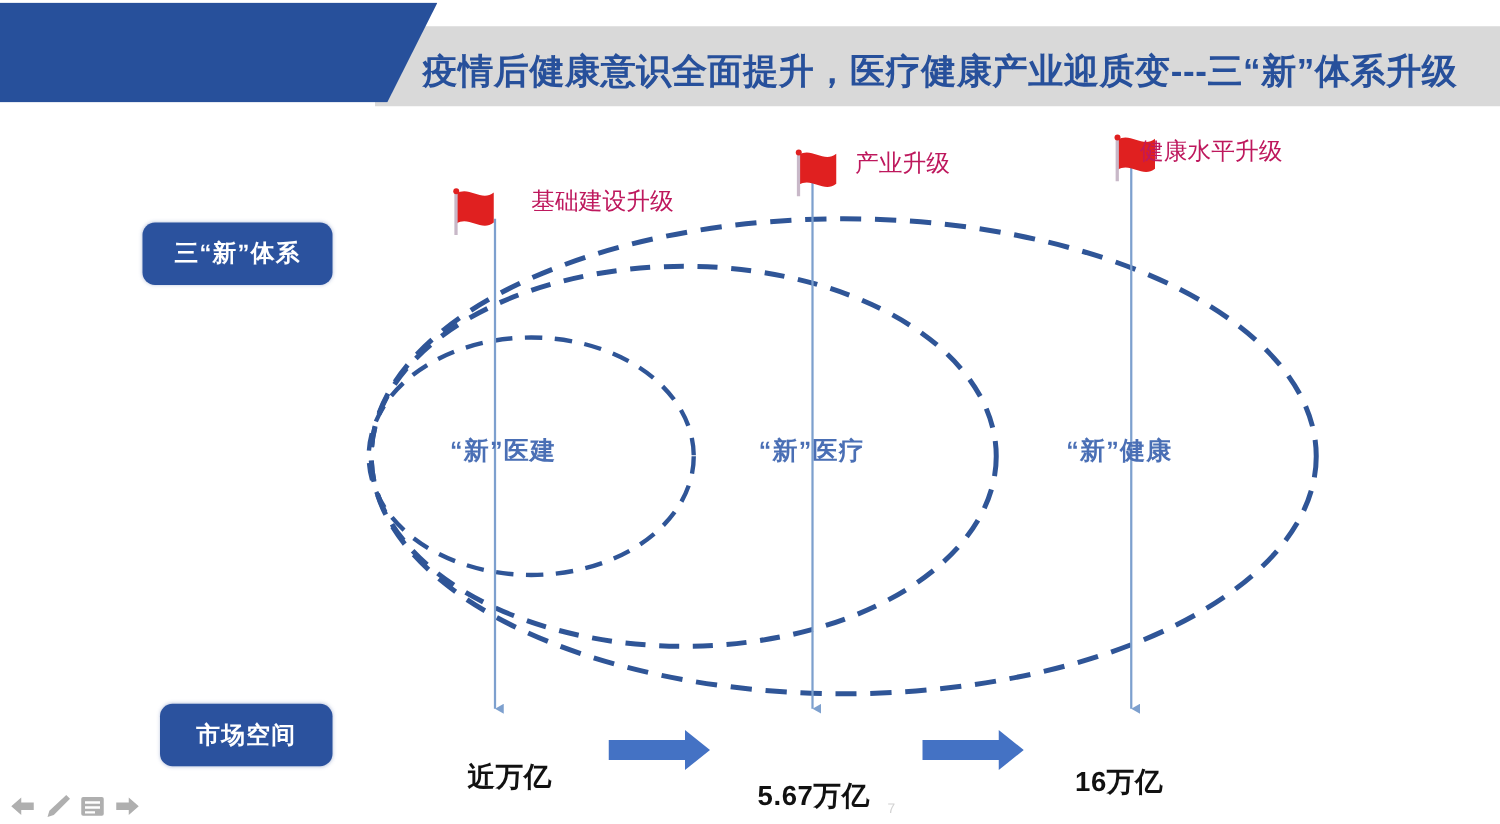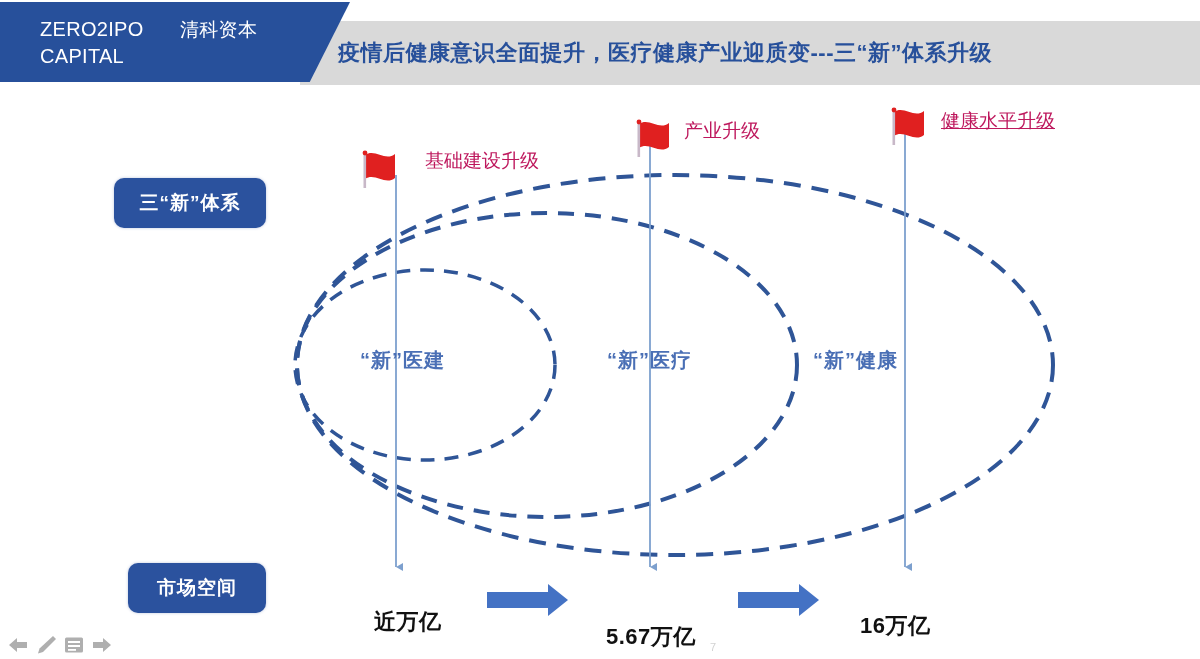--- a/index.html
+++ b/index.html
@@ -52,21 +52,21 @@
     vertical-align: top;
   }
   .brand-cn {
     display: inline-block;
     font-size: 19px;
   }
   .slide-title {
     position: absolute;
     left: 338px;
     top: 38px;
-    font-size: 22px;
+    font-size: 28px;
     font-weight: bold;
     color: #27509b;
     letter-spacing: 0.5px;
     white-space: nowrap;
   }
 
   
   .pill {
     position: absolute;
     background: #2b529e;
@@ -104,34 +104,34 @@
 
   
   .flag-label {
     position: absolute;
     font-size: 19px;
     color: #be185d;
     white-space: nowrap;
   }
   #flag-label-1 { left: 401px; top: 148px; margin-left: 24px; }
   #flag-label-2 { left: 684px; top: 118px; }
-  #flag-label-3 { left: 941px; top: 108px; text-decoration: underline; }
+  #flag-label-3 { left: 912px; top: 108px; }
 
   
   .ring-label {
     position: absolute;
     font-size: 20px;
     font-weight: bold;
     color: #4a6fb5;
     white-space: nowrap;
     letter-spacing: 1px;
   }
   #ring-label-1 { left: 360px; top: 347px; text-align: center; }
   #ring-label-2 { left: 583px; top: 347px; margin-left: 24px; }
-  #ring-label-3 { left: 813px; top: 347px; }
+  #ring-label-3 { left: 853px; top: 347px; }
 
   
   .market-value {
     position: absolute;
     font-size: 22px;
     font-weight: bold;
     color: #111111;
     white-space: nowrap;
     letter-spacing: 0.5px;
   }
@@ -164,26 +164,20 @@
   }
 </style>
 </head>
 <body>
 
 <div id="slide">
 
   <div class="header-gray"></div>
   <div class="header-blue"></div>
 
-  <div class="brand">
-    <span class="brand-en">
-      <span>ZERO2IPO</span><br>
-      <span>CAPITAL</span>
-    </span><span class="brand-cn">清科资本</span>
-  </div>
 
   <div class="slide-title">疫情后健康意识全面提升，医疗健康产业迎质变---三“新”体系升级</div>
 
   <div class="pill" id="pill-system">
     <span>三“新”体系</span>
   </div>
   <div class="pill" id="pill-market">
     <span>市场空间</span>
   </div>
 

